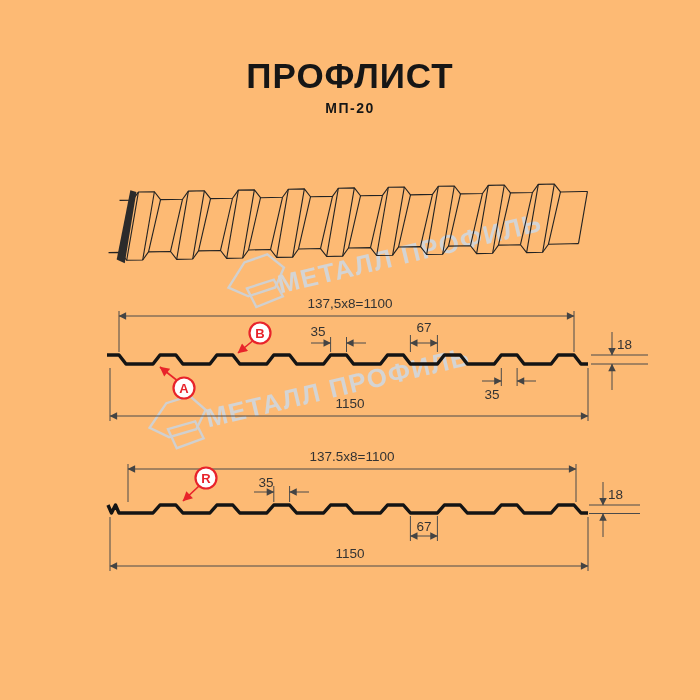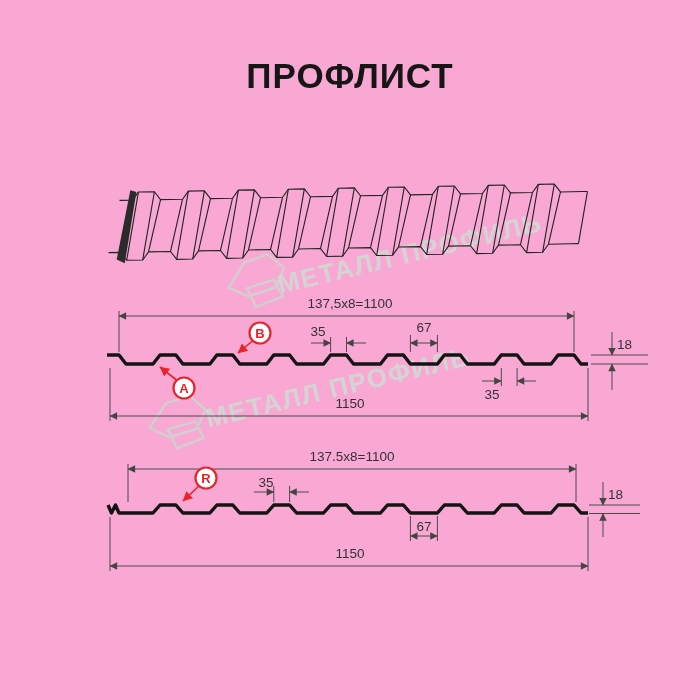--- a/index.html
+++ b/index.html
@@ -1,34 +1,35 @@
 <!DOCTYPE html>
 <html><head>
 <meta charset="utf-8">
 <style>
   html,body{margin:0;padding:0;background:#fff;}
-  .page{position:relative;width:700px;height:700px;background:#f9a8d4;overflow:hidden;
+  .page{position:relative;width:700px;height:700px;background:#fdba74;overflow:hidden;
         font-family:"Liberation Sans",sans-serif;}
   .title{position:absolute;top:56px;left:0;width:700px;text-align:center;
          font-size:35px;font-weight:800;letter-spacing:1px;color:#161616;}
   .subtitle{position:absolute;top:100px;left:0;width:700px;text-align:center;
          font-size:14px;font-weight:700;letter-spacing:1.5px;color:#161616;}
   .footnote{position:absolute;top:618px;left:0;width:700px;text-align:center;
          font-size:14px;font-weight:700;letter-spacing:0.8px;color:#3a3a3a;}
   svg{position:absolute;top:0;left:0;}
   .dimtxt{font-family:"Liberation Sans",sans-serif;font-size:13.5px;fill:#333;}
   .lbltxt{font-family:"Liberation Sans",sans-serif;font-size:13px;font-weight:bold;fill:#e8232a;}
   .wmtxt{font-family:"Liberation Sans",sans-serif;font-size:26px;font-weight:bold;
          fill:#d4d4d4;letter-spacing:1.5px;}
 </style>
 </head>
 <body>
 
 <div class="page">
   <div class="title">ПРОФЛИСТ</div>
+  <div class="subtitle">МП-20</div>
 
   <svg width="700" height="700" viewBox="0 0 700 700">
     <defs>
       <marker id="arr" viewBox="0 0 10 10" refX="9.5" refY="5" markerWidth="10" markerHeight="7.5" orient="auto-start-reverse">
         <path d="M0,0 L10,5 L0,10 z" fill="#444"></path>
       </marker>
       <marker id="arrRed" viewBox="0 0 10 10" refX="9.5" refY="5" markerWidth="8" markerHeight="6" orient="auto">
         <path d="M0,0 L10,5 L0,10 z" fill="#e8232a"></path>
       </marker>
     </defs>

